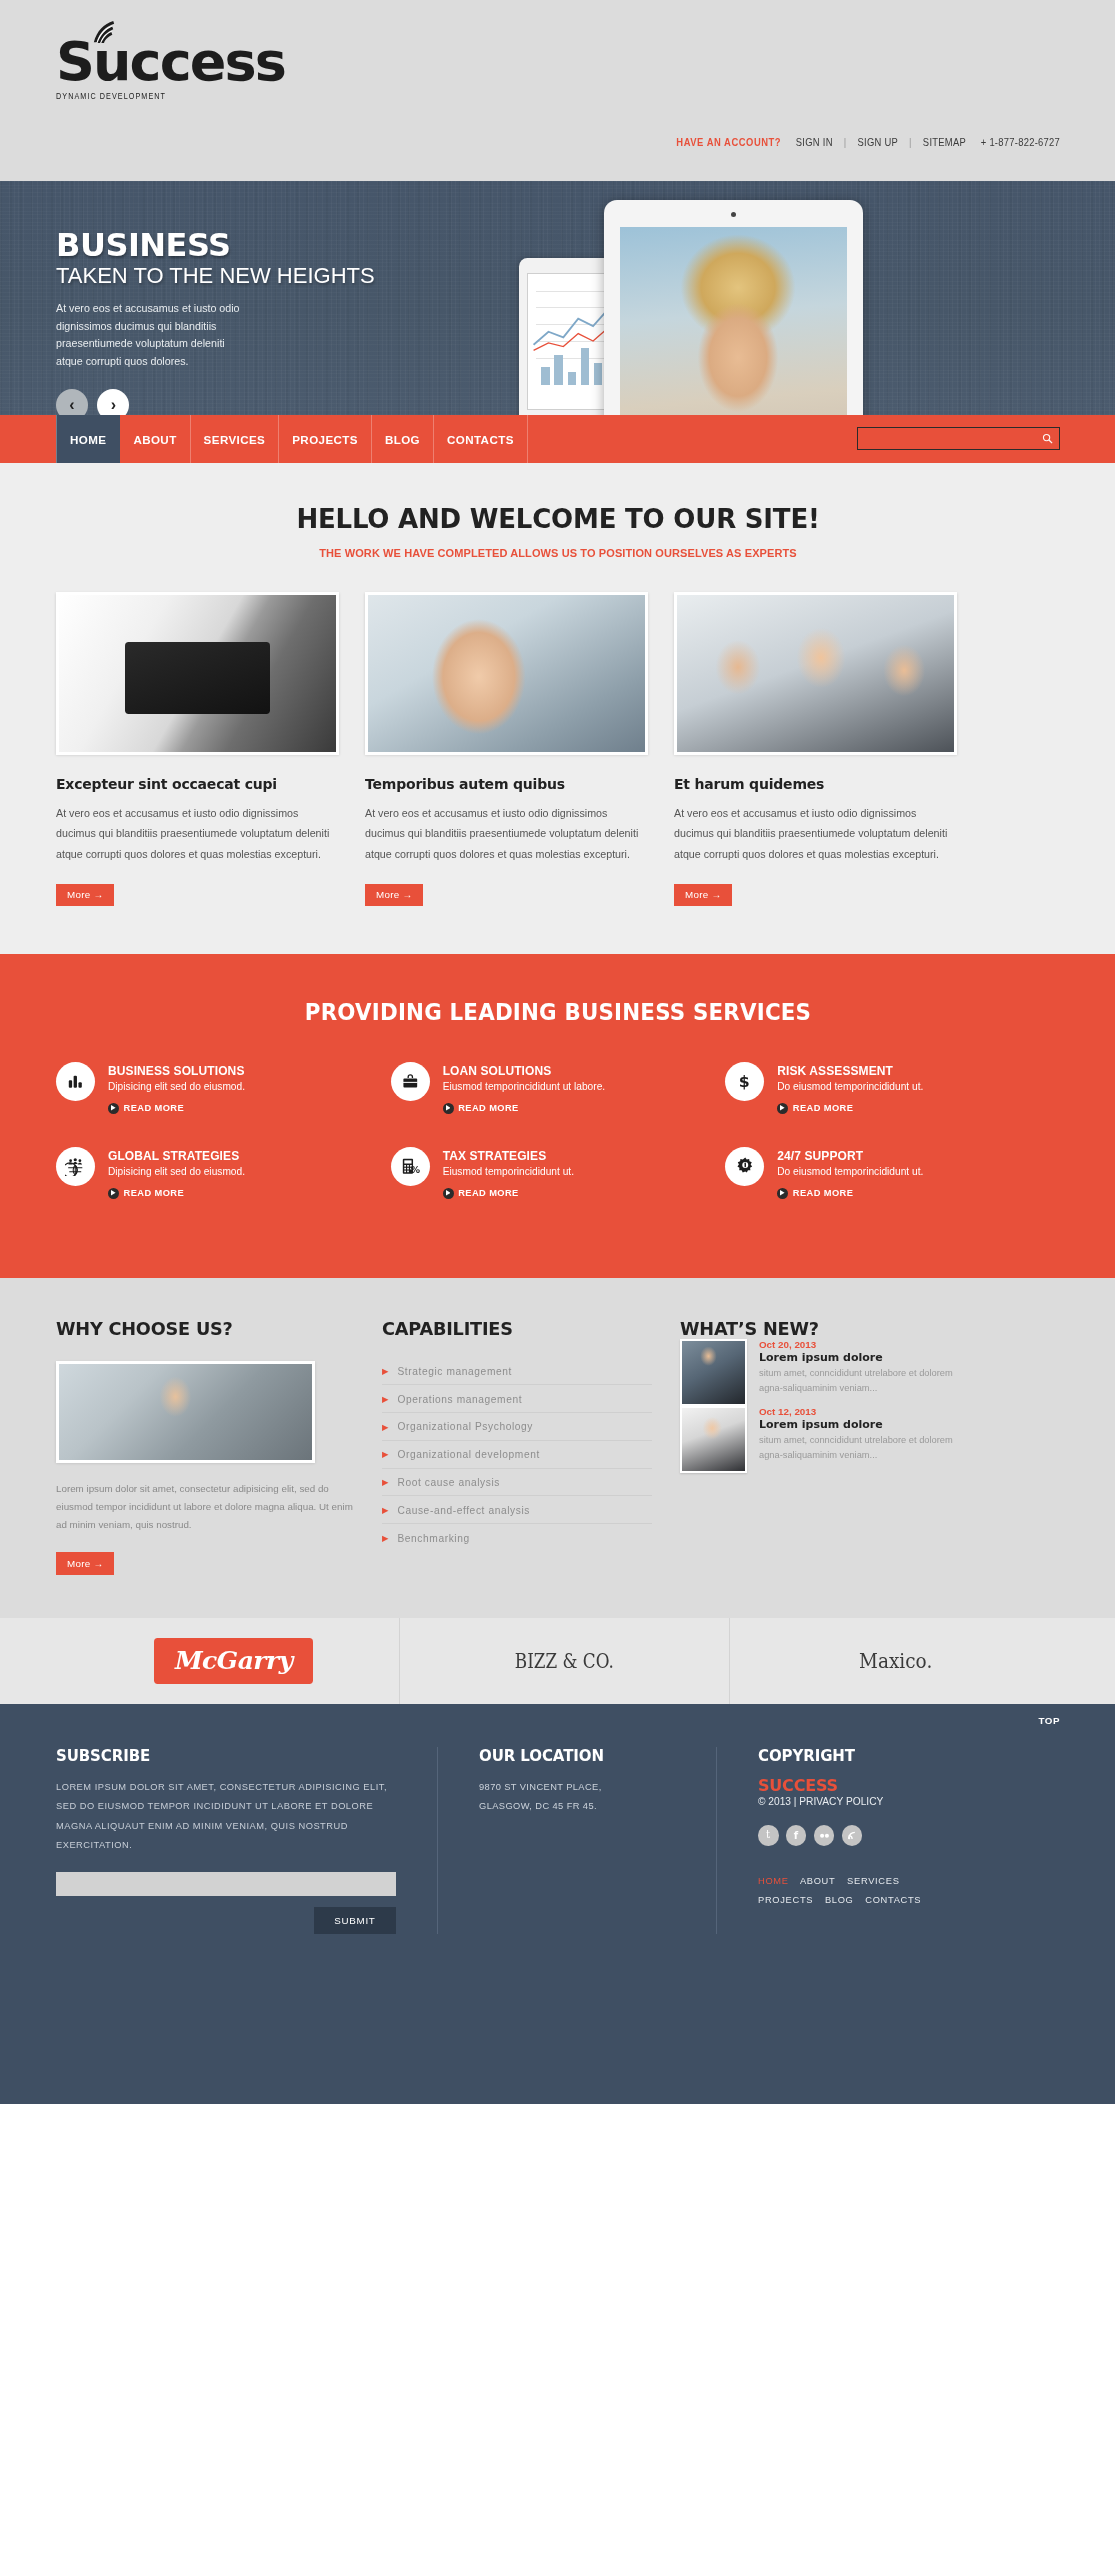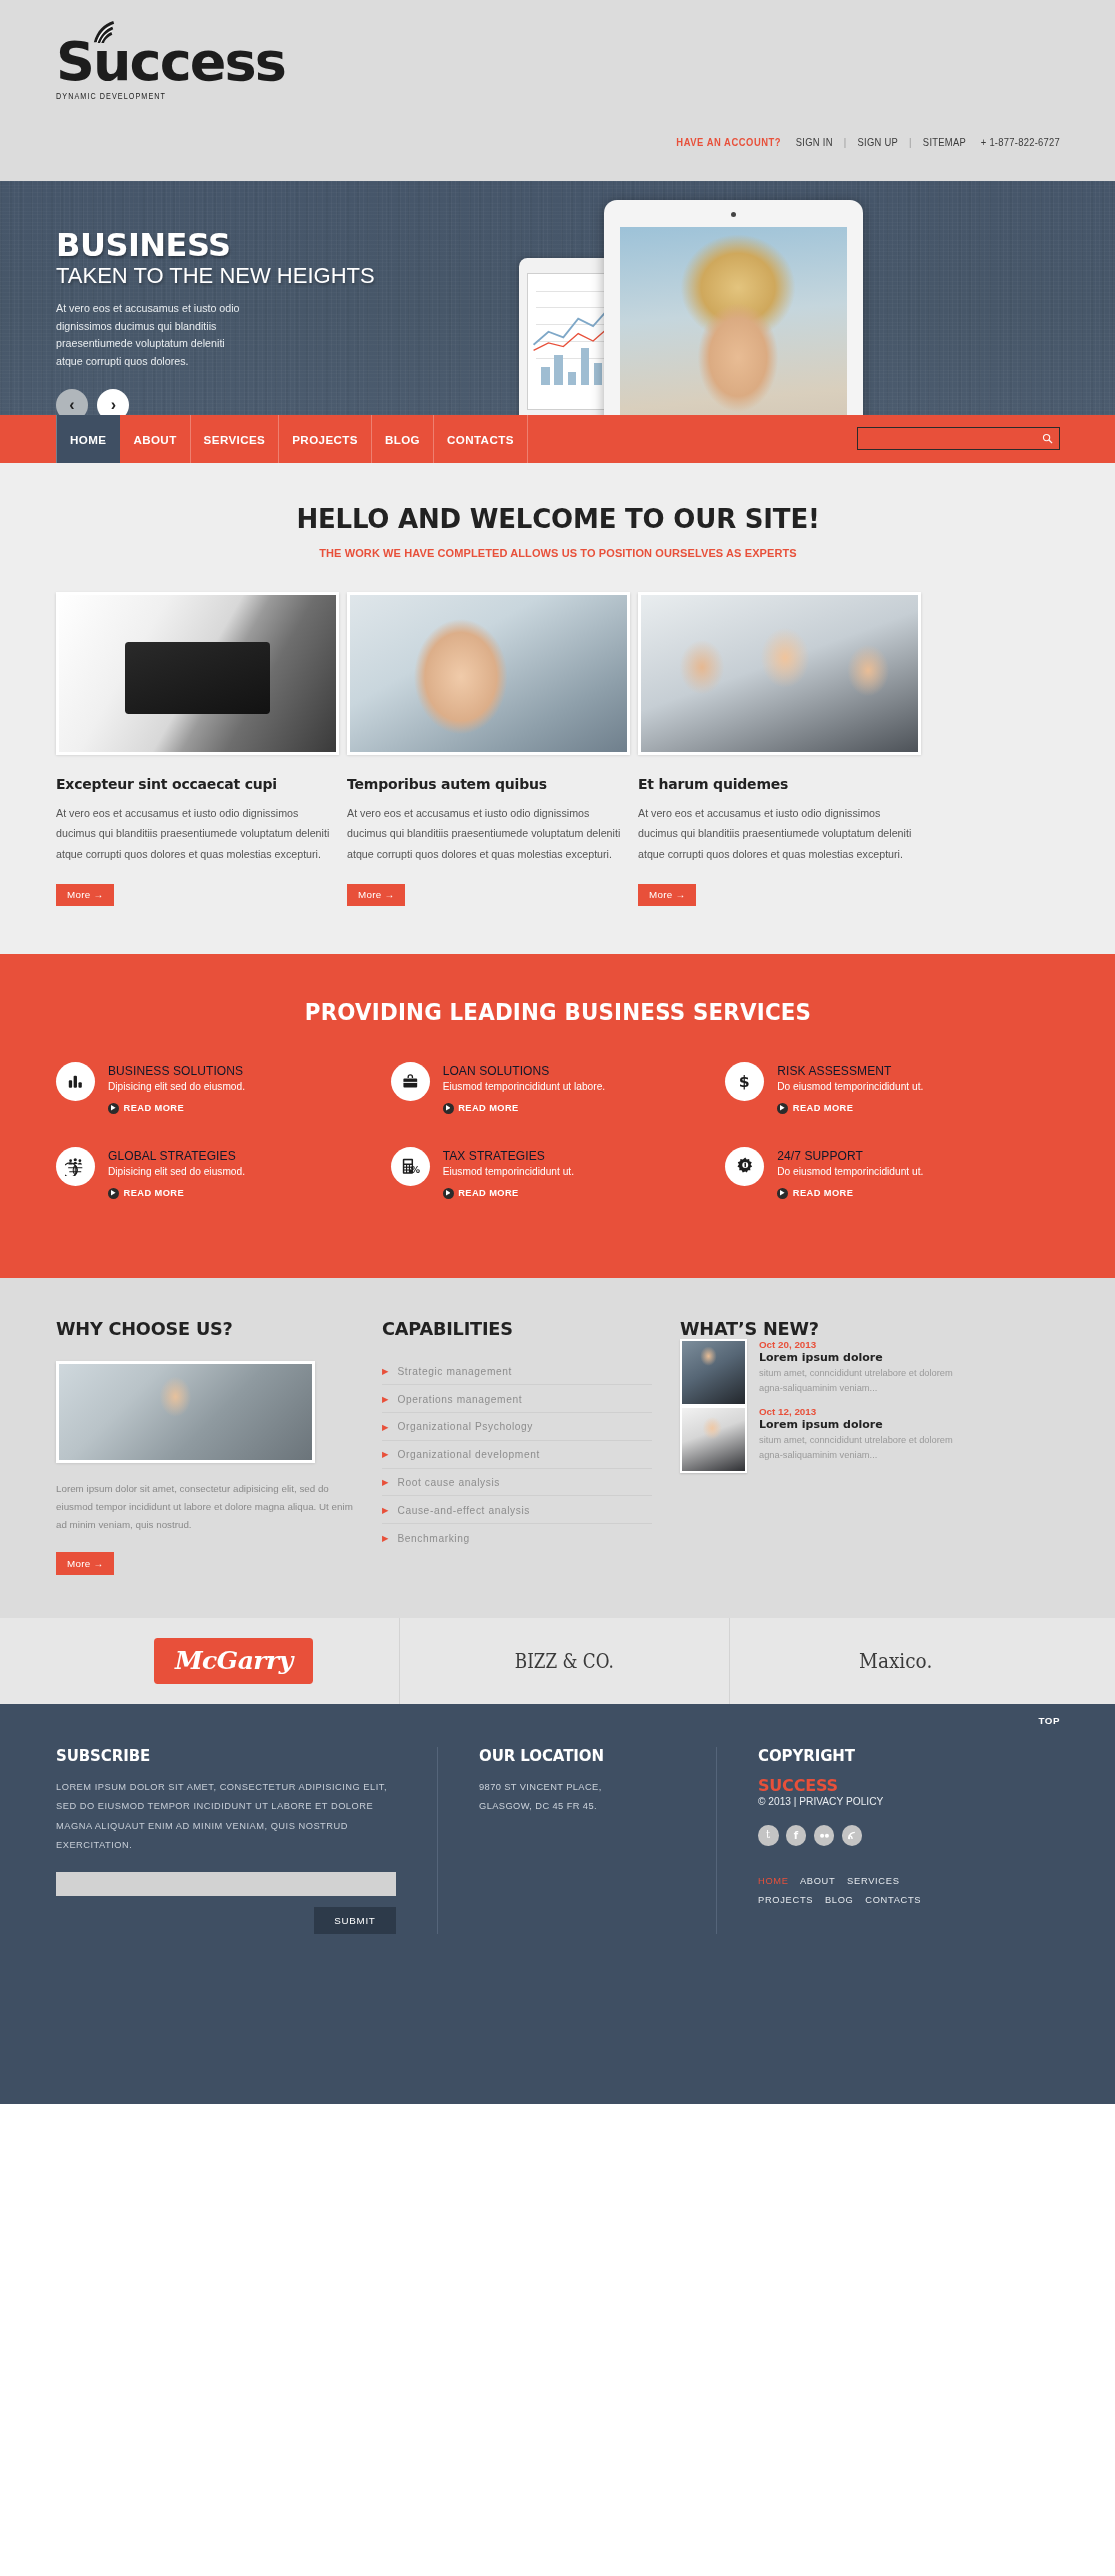--- a/index.html
+++ b/index.html
@@ -207,21 +207,21 @@
   }
   .welcome .sub {
     text-align: center;
     color: #e8503a;
     font-size: 11.6px;
     font-weight: bold;
     letter-spacing: 0.1px;
     margin-top: 12px;
     transform: scaleX(0.95);
   }
-  .cards { display: flex; gap: 8px; margin-top: 33px; }
+  .cards { display: flex; gap: 26px; margin-top: 33px; }
   .card { width: 283px; }
   .card .thumb {
     width: 283px; height: 163px; overflow: hidden;
     border: 3.7px solid #fff;
     box-shadow: 0 0.9px 2.8px rgba(0,0,0,0.16);
     position: relative;
   }
   .th1 { background:
       linear-gradient(120deg,#ffffff 0%, #f0f0f0 30%, #d8d8d8 50%, #9a9a9a 58%, #6e6e6e 70%, #3a3a3a 100%); }
   .th1:after {
@@ -268,21 +268,21 @@
   }
   .svc { width: 33.33%; display: flex; margin-bottom: 33px; padding-right: 15px; }
   .svc-ic {
     width: 39px; height: 39px; border-radius: 50%;
     background: #fff; flex: 0 0 39px;
     display: flex; align-items: center; justify-content: center;
     margin-right: 13px;
   }
   .svc-body { padding-top: 1.9px; }
   .svc-title {
-    color: #0f172a; font-size: 12px; font-weight: normal;
+    color: #ffffff; font-size: 12px; font-weight: bold;
     letter-spacing: 0.1px;
   }
   .svc-desc { color: #fff; font-size: 10.2px; margin-top: 2.8px; }
   .read-more {
     display: inline-flex; align-items: center; gap: 4.6px;
     margin-top: 11px; color: #fff; font-size: 9.3px; font-weight: bold;
     letter-spacing: 0.4px; text-decoration: none; cursor: pointer;
   }
   .rm-dot {
     width: 11px; height: 11px; border-radius: 50%; background: #2b2b2b;

